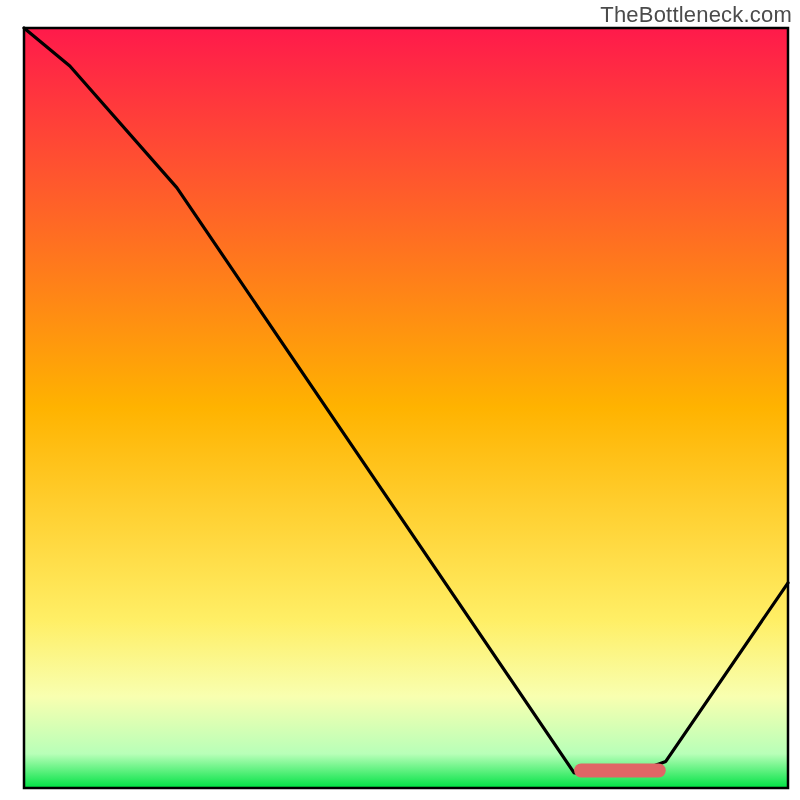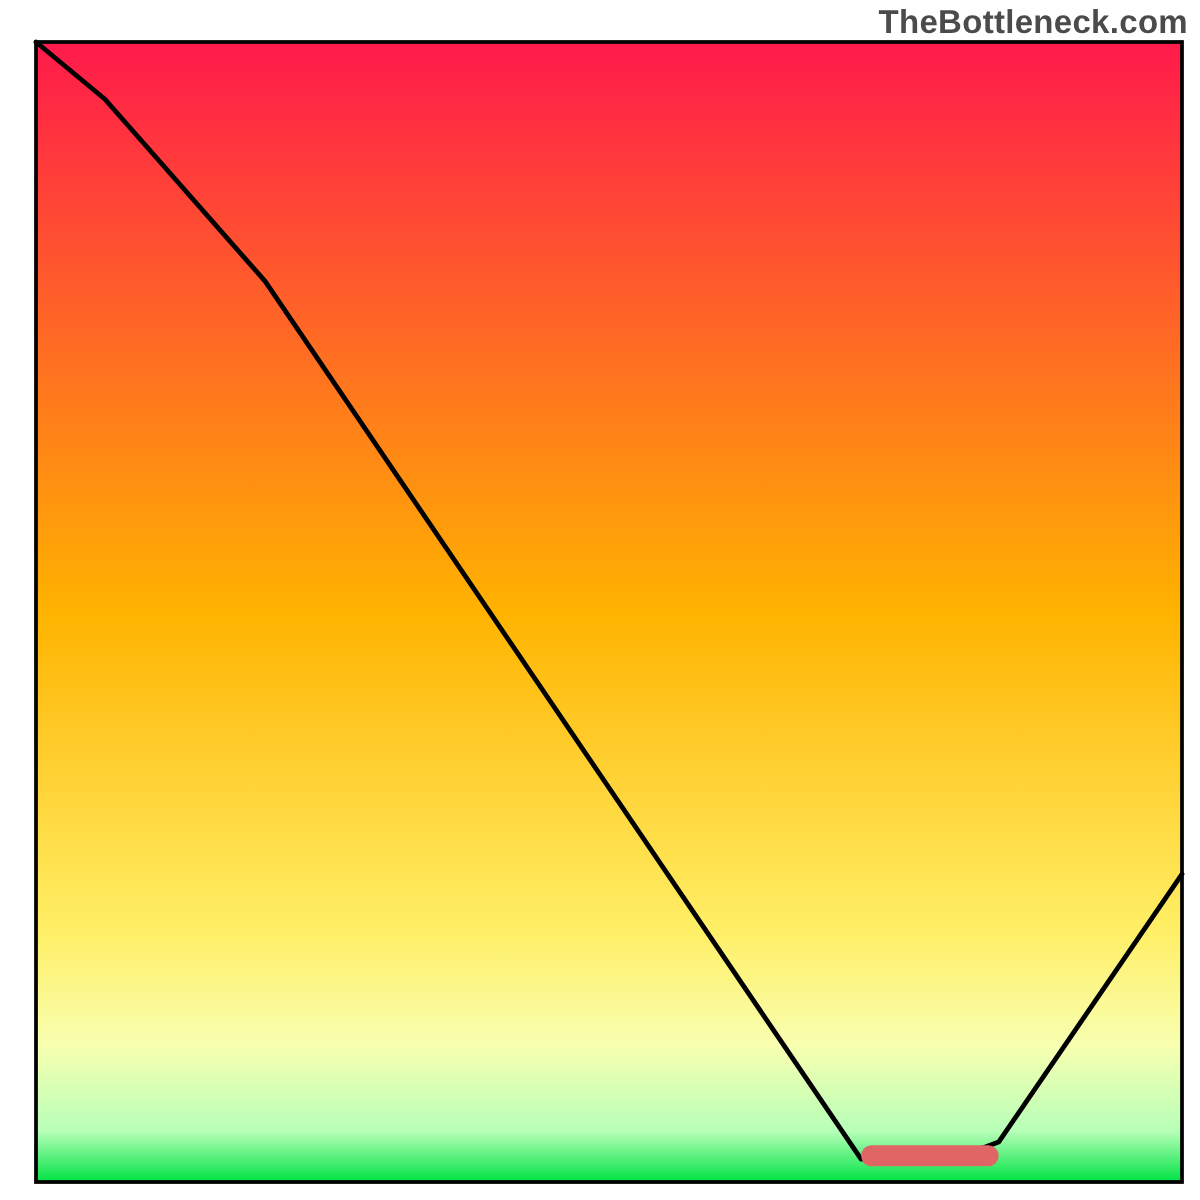--- a/index.html
+++ b/index.html
@@ -16,21 +16,21 @@
     height: 800px;
   }
   svg {
     display: block;
   }
   .watermark {
     position: absolute;
     top: 2px;
     right: 8px;
     font-size: 22px;
-    font-weight: 700;
+    font-weight: 400;
     letter-spacing: 0.2px;
     color: #4b4b4b;
     font-family: Arial, Helvetica, sans-serif;
     margin-left: 24px;
   }
 </style>
 </head>
 <body>
 
 <div class="canvas-wrap">

